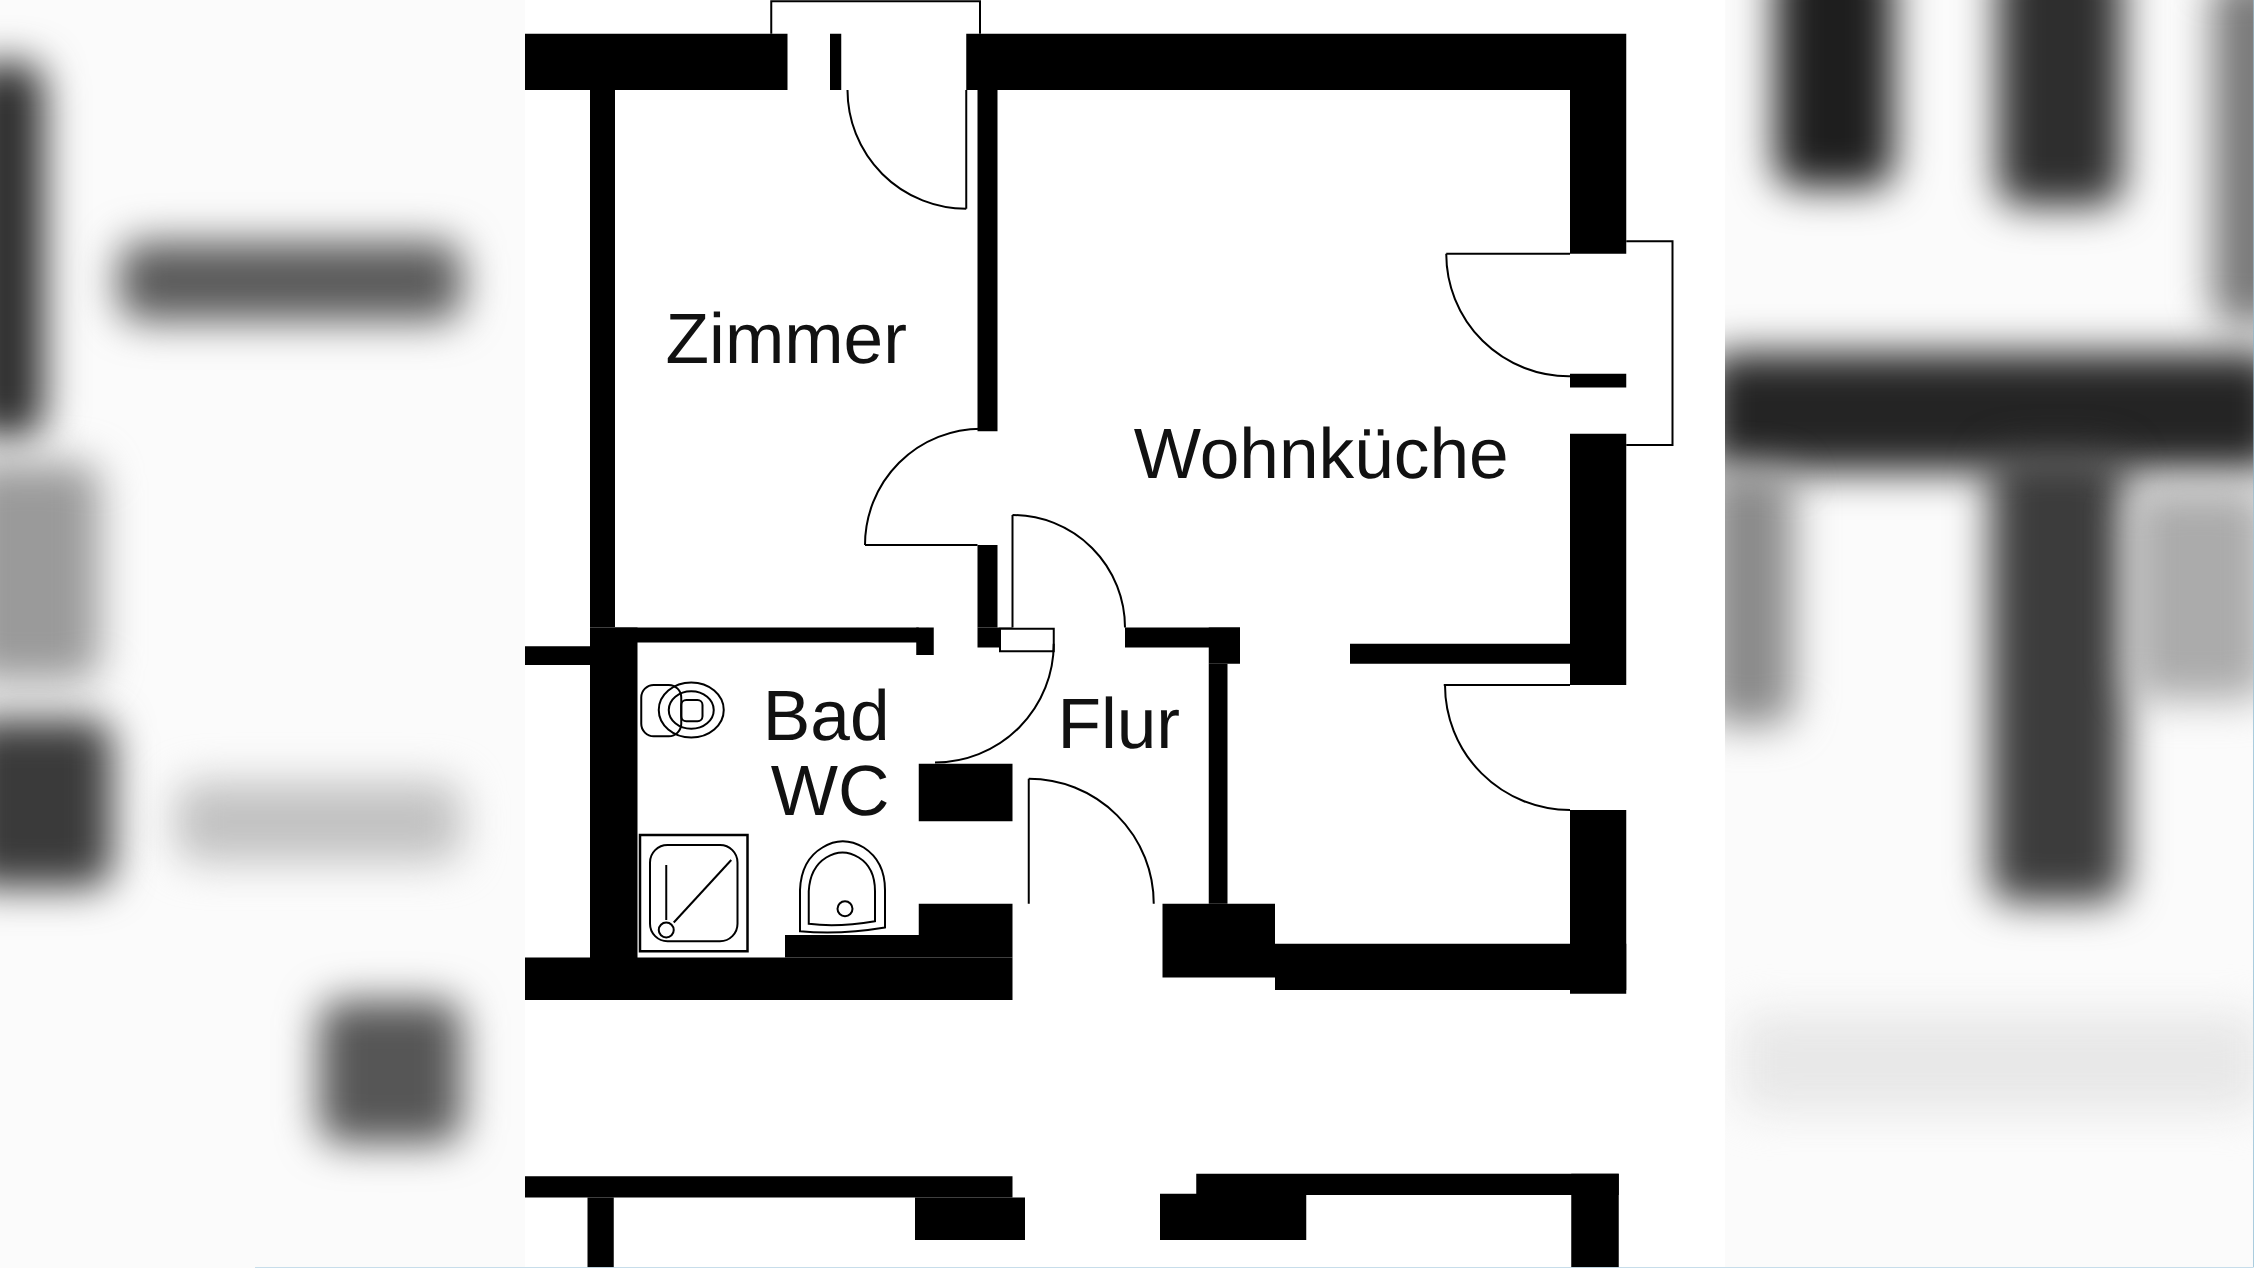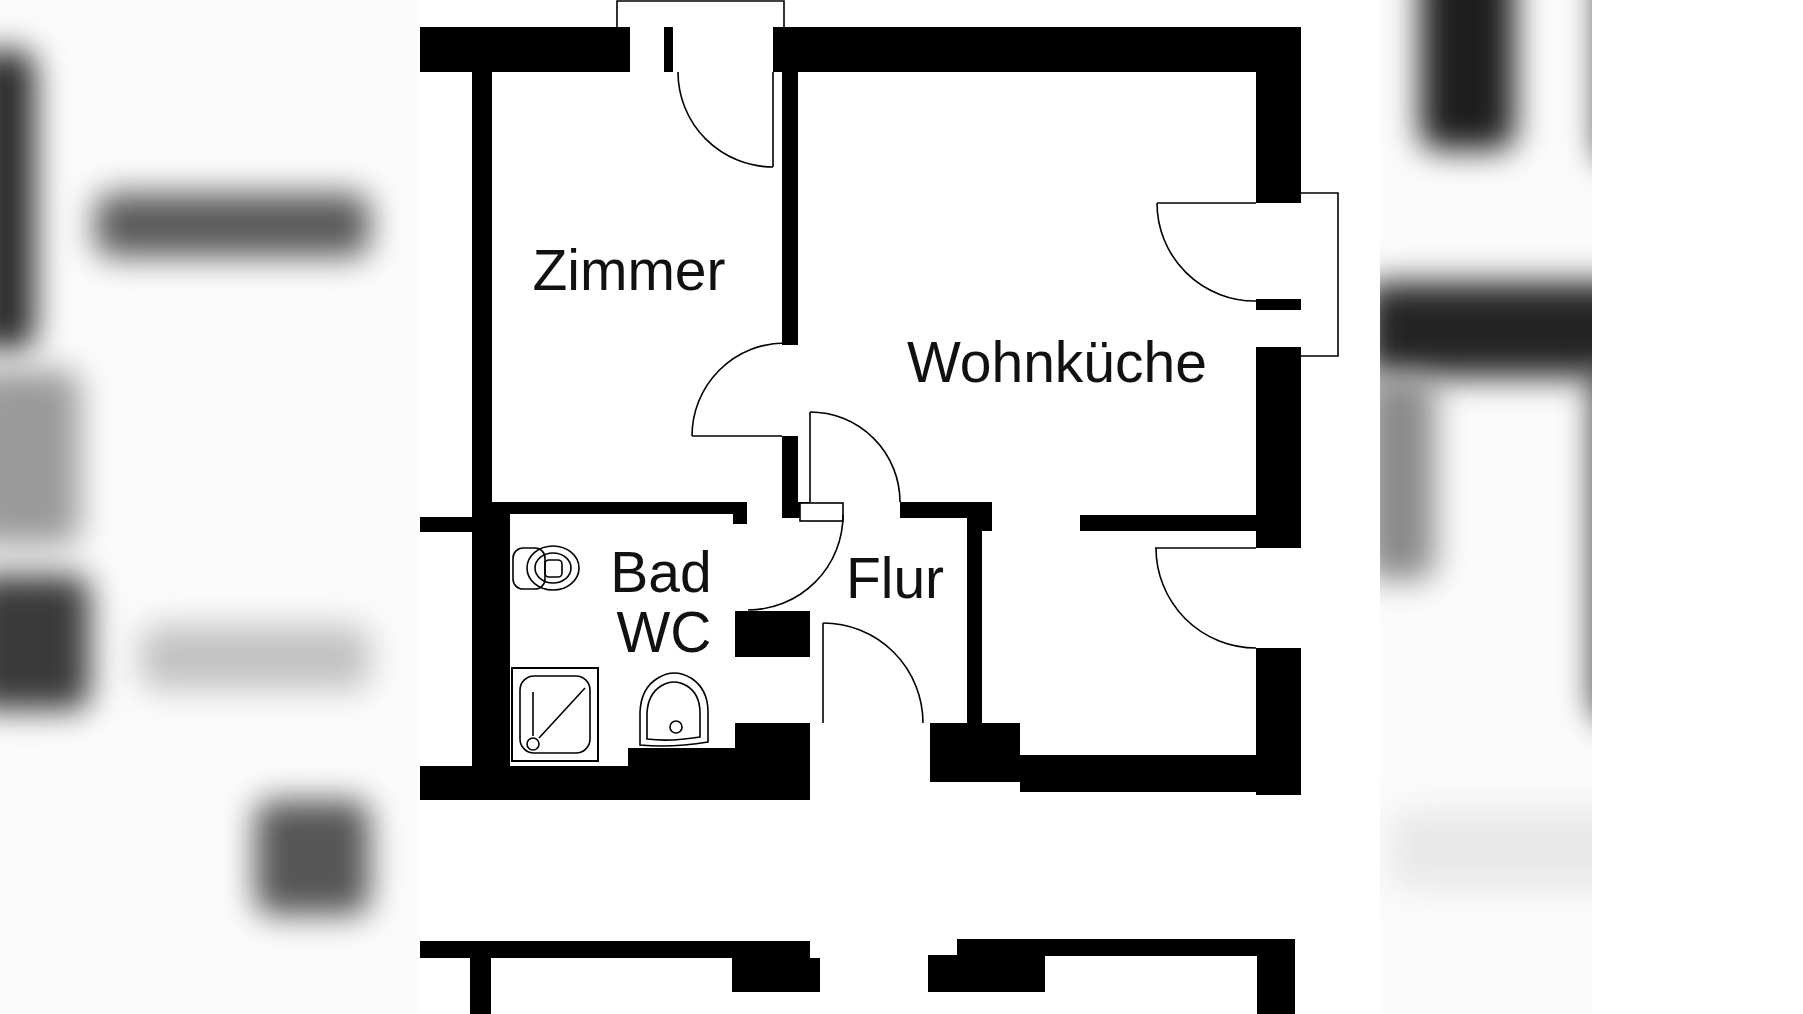--- a/index.html
+++ b/index.html
@@ -1,17 +1,17 @@
 <!DOCTYPE html>
 <html><head>
 <meta charset="utf-8">
 <style>
   html,body{margin:0;padding:0;background:#ffffff;}
   .stage{
-    position:relative;width:1592px;height:1014px;overflow:hidden;
+    position:relative;width:1803px;height:1014px;overflow:hidden;
     background:#0369a1;font-family:"Liberation Sans",sans-serif;
   }
   .blurband{position:absolute;top:0;height:1014px;overflow:hidden;background:#fbfbfb;}
   .blurband .b{position:absolute;filter:blur(16px);border-radius:18px;}
   .band-left{left:0;width:420px;}
   .band-right{left:1380px;width:423px;}
   .plan-paper{position:absolute;left:420px;top:0;width:960px;height:1014px;background:#ffffff;}
   svg{position:absolute;left:0;top:0;}
   .room-label{font-family:"Liberation Sans",sans-serif;font-size:57px;fill:#111111;}
 </style>

